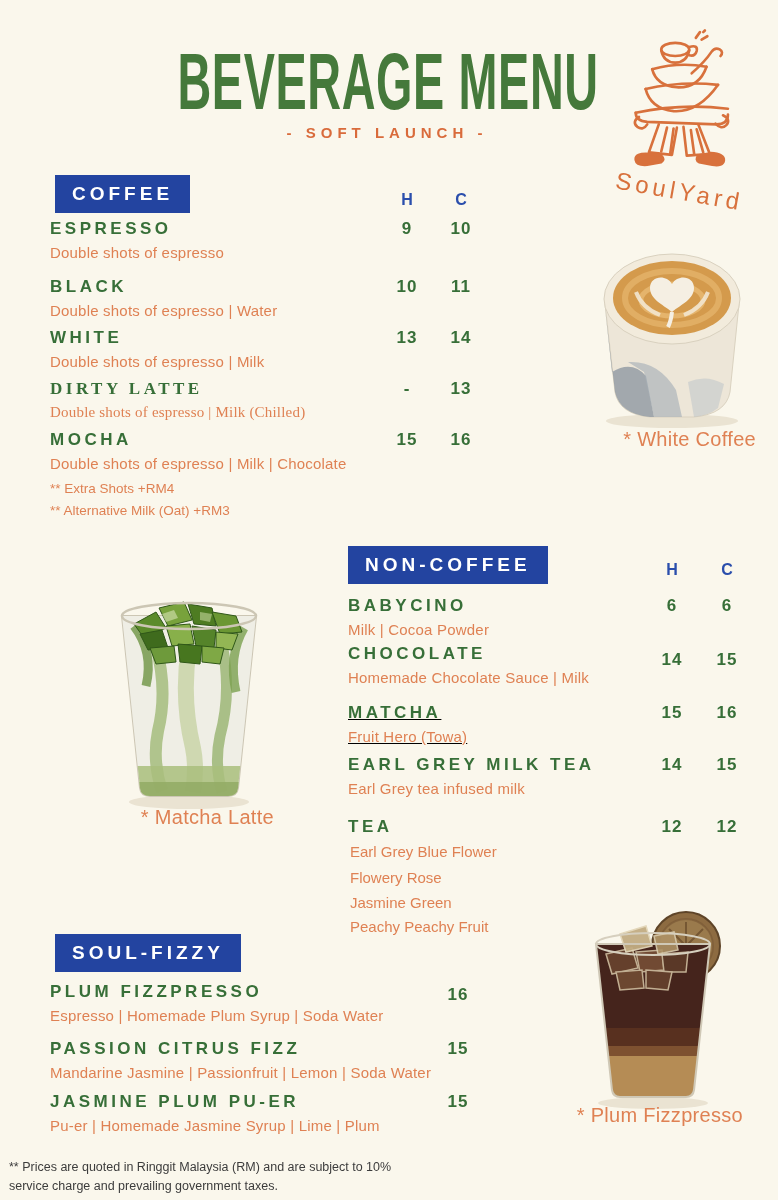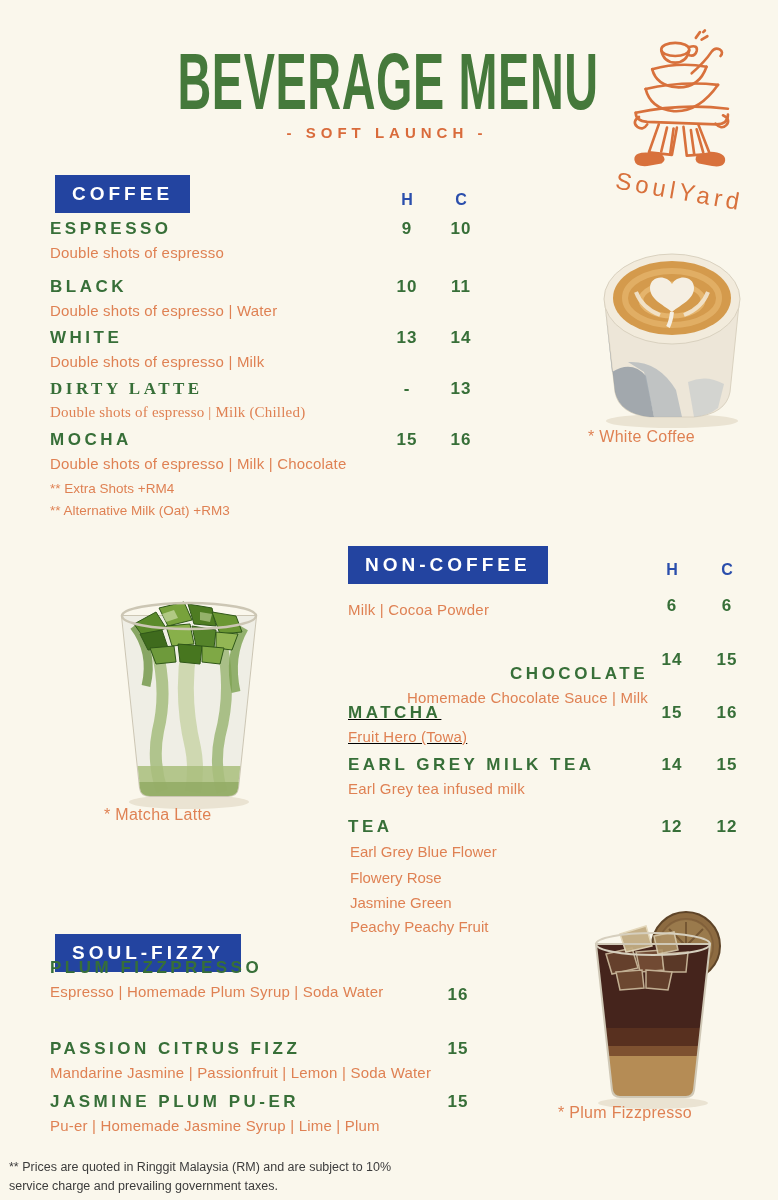--- a/index.html
+++ b/index.html
@@ -32,21 +32,21 @@
     background:var(--blue);color:#fff;font-weight:700;font-size:19px;letter-spacing:4px;
     padding:8px 17px;display:inline-block;
   }
   .hc{color:var(--hcBlue);font-weight:700;font-size:16px;width:26px;text-align:center;}
   .mi-name{color:var(--green);font-weight:700;font-size:17px;letter-spacing:3.5px;}
   .mi-desc{color:var(--orange);font-size:15px;margin-top:5px;letter-spacing:.2px;}
   .price{color:var(--green);font-weight:700;font-size:17px;width:26px;text-align:center;letter-spacing:1px;}
   .price.wide{width:28px;}
   .note{color:var(--orange);font-size:13.5px;}
   .flav{color:var(--orange);font-size:15px;}
-  .caption{color:var(--orange);font-size:16px;text-align:left;letter-spacing:.3px;}
+  .caption{color:var(--orange);font-size:20px;text-align:right;letter-spacing:.3px;}
   .footer-text{width:760px;left:9px;color:var(--footer);font-size:12.5px;line-height:1.55;}
   svg{display:block;}
 </style>
 </head>
 <body>
 
 <div class="page">
 
   <div class="abs title-wrap">
     <span class="title-text">BEVERAGE MENU</span>
@@ -138,26 +138,27 @@
   </svg>
   <div class="abs caption" style="left:588px;top:428px;width:168px;">* White Coffee</div>
 
   <div class="abs" style="left:348px;top:546px;">
     <span class="badge">NON-COFFEE</span>
   </div>
   <div class="abs hc" style="left:659px;top:561px;">H</div>
   <div class="abs hc" style="left:714px;top:561px;">C</div>
 
   <div class="abs" style="left:348px;top:596px;width:300px;">
+    <div class="mi-name">BABYCINO</div>
     <div class="mi-desc">Milk | Cocoa Powder</div>
   </div>
   <div class="abs price" style="left:659px;top:596px;">6</div>
   <div class="abs price" style="left:714px;top:596px;">6</div>
 
-  <div class="abs" style="left:348px;top:664px;width:300px;text-align:right;">
+  <div class="abs" style="left:348px;top:644px;width:300px;">
     <div class="mi-name">CHOCOLATE</div>
     <div class="mi-desc">Homemade Chocolate Sauce | Milk</div>
   </div>
   <div class="abs price" style="left:659px;top:650px;">14</div>
   <div class="abs price" style="left:714px;top:650px;">15</div>
 
   <div class="abs" style="left:348px;top:703px;width:300px;text-decoration:underline;">
     <div class="mi-name">MATCHA</div>
     <div class="mi-desc">Fruit Hero (Towa)</div>
   </div>
@@ -216,21 +217,21 @@
     <polygon points="58,28 70,24 74,32 62,36" fill="#D7E3B4" opacity=".6"></polygon>
     <polygon points="96,26 108,28 106,36 96,34" fill="#CDDCA6" opacity=".55"></polygon>
     <ellipse cx="85" cy="30" rx="67" ry="13" fill="none" stroke="#CCC6B4" stroke-width="2.5"></ellipse>
   </svg>
   <div class="abs caption" style="left:104px;top:806px;width:170px;">* Matcha Latte</div>
 
   <div class="abs" style="left:55px;top:934px;">
     <span class="badge">SOUL-FIZZY</span>
   </div>
 
-  <div class="abs" style="left:50px;top:958px;width:390px;">
+  <div class="abs" style="left:50px;top:982px;width:390px;">
     <div class="mi-name">PLUM FIZZPRESSO</div>
     <div class="mi-desc">Espresso | Homemade Plum Syrup | Soda Water</div>
   </div>
   <div class="abs price wide" style="left:444px;top:985px;">16</div>
 
   <div class="abs" style="left:50px;top:1039px;width:400px;">
     <div class="mi-name">PASSION CITRUS FIZZ</div>
     <div class="mi-desc">Mandarine Jasmine | Passionfruit | Lemon | Soda Water</div>
   </div>
   <div class="abs price wide" style="left:444px;top:1039px;">15</div>

